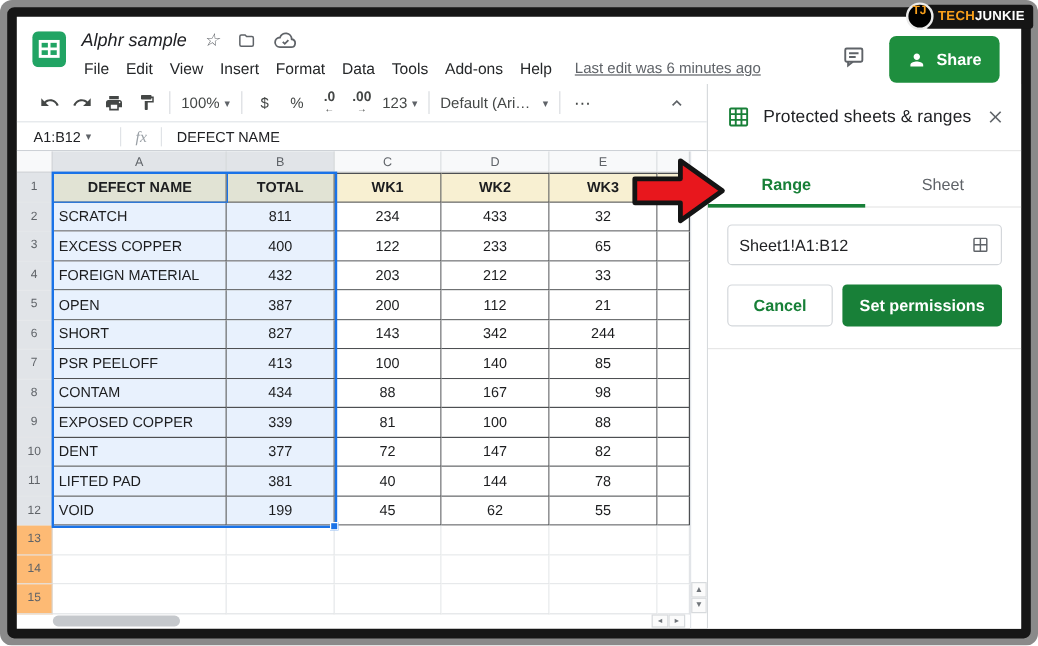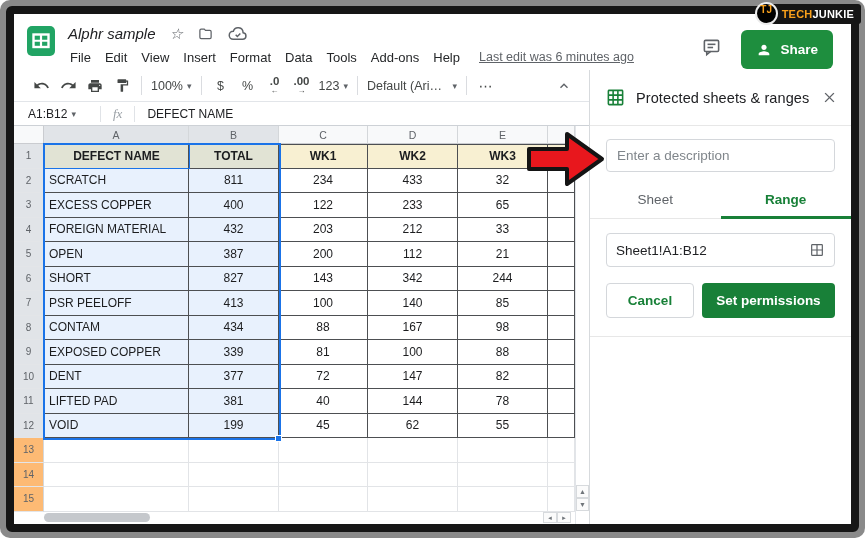--- a/index.html
+++ b/index.html
@@ -414,24 +414,23 @@
             </svg>
           <span class="panel-title">Protected sheets &amp; ranges</span>
           <span class="panel-close">
             <svg width="15" height="15" viewBox="0 0 24 24" fill="none" stroke="#5f6368" stroke-width="2.2">
                 <line x1="5" y1="5" x2="19" y2="19"></line>
                 <line x1="19" y1="5" x2="5" y2="19"></line>
               </svg>
           </span>
         </div>
         <div class="panel-body">
-          <input class="desc-input" type="text" placeholder="Enter a description" style="">
           <div class="tabs">
+            <div class="tab active">Range</div>
             <div class="tab">Sheet</div>
-            <div class="tab active">Range</div>
           </div>
           <div class="range-box">
             <span>Sheet1!A1:B12</span>
             <span class="range-grid-ico">
               <svg width="16" height="16" viewBox="0 0 24 24" fill="none" stroke="#5f6368" stroke-width="1.8">
                   <rect x="4" y="4" width="16" height="16" rx="1"></rect>
                   <line x1="12" y1="4" x2="12" y2="20"></line>
                   <line x1="4" y1="12" x2="20" y2="12"></line>
                 </svg>
             </span>

